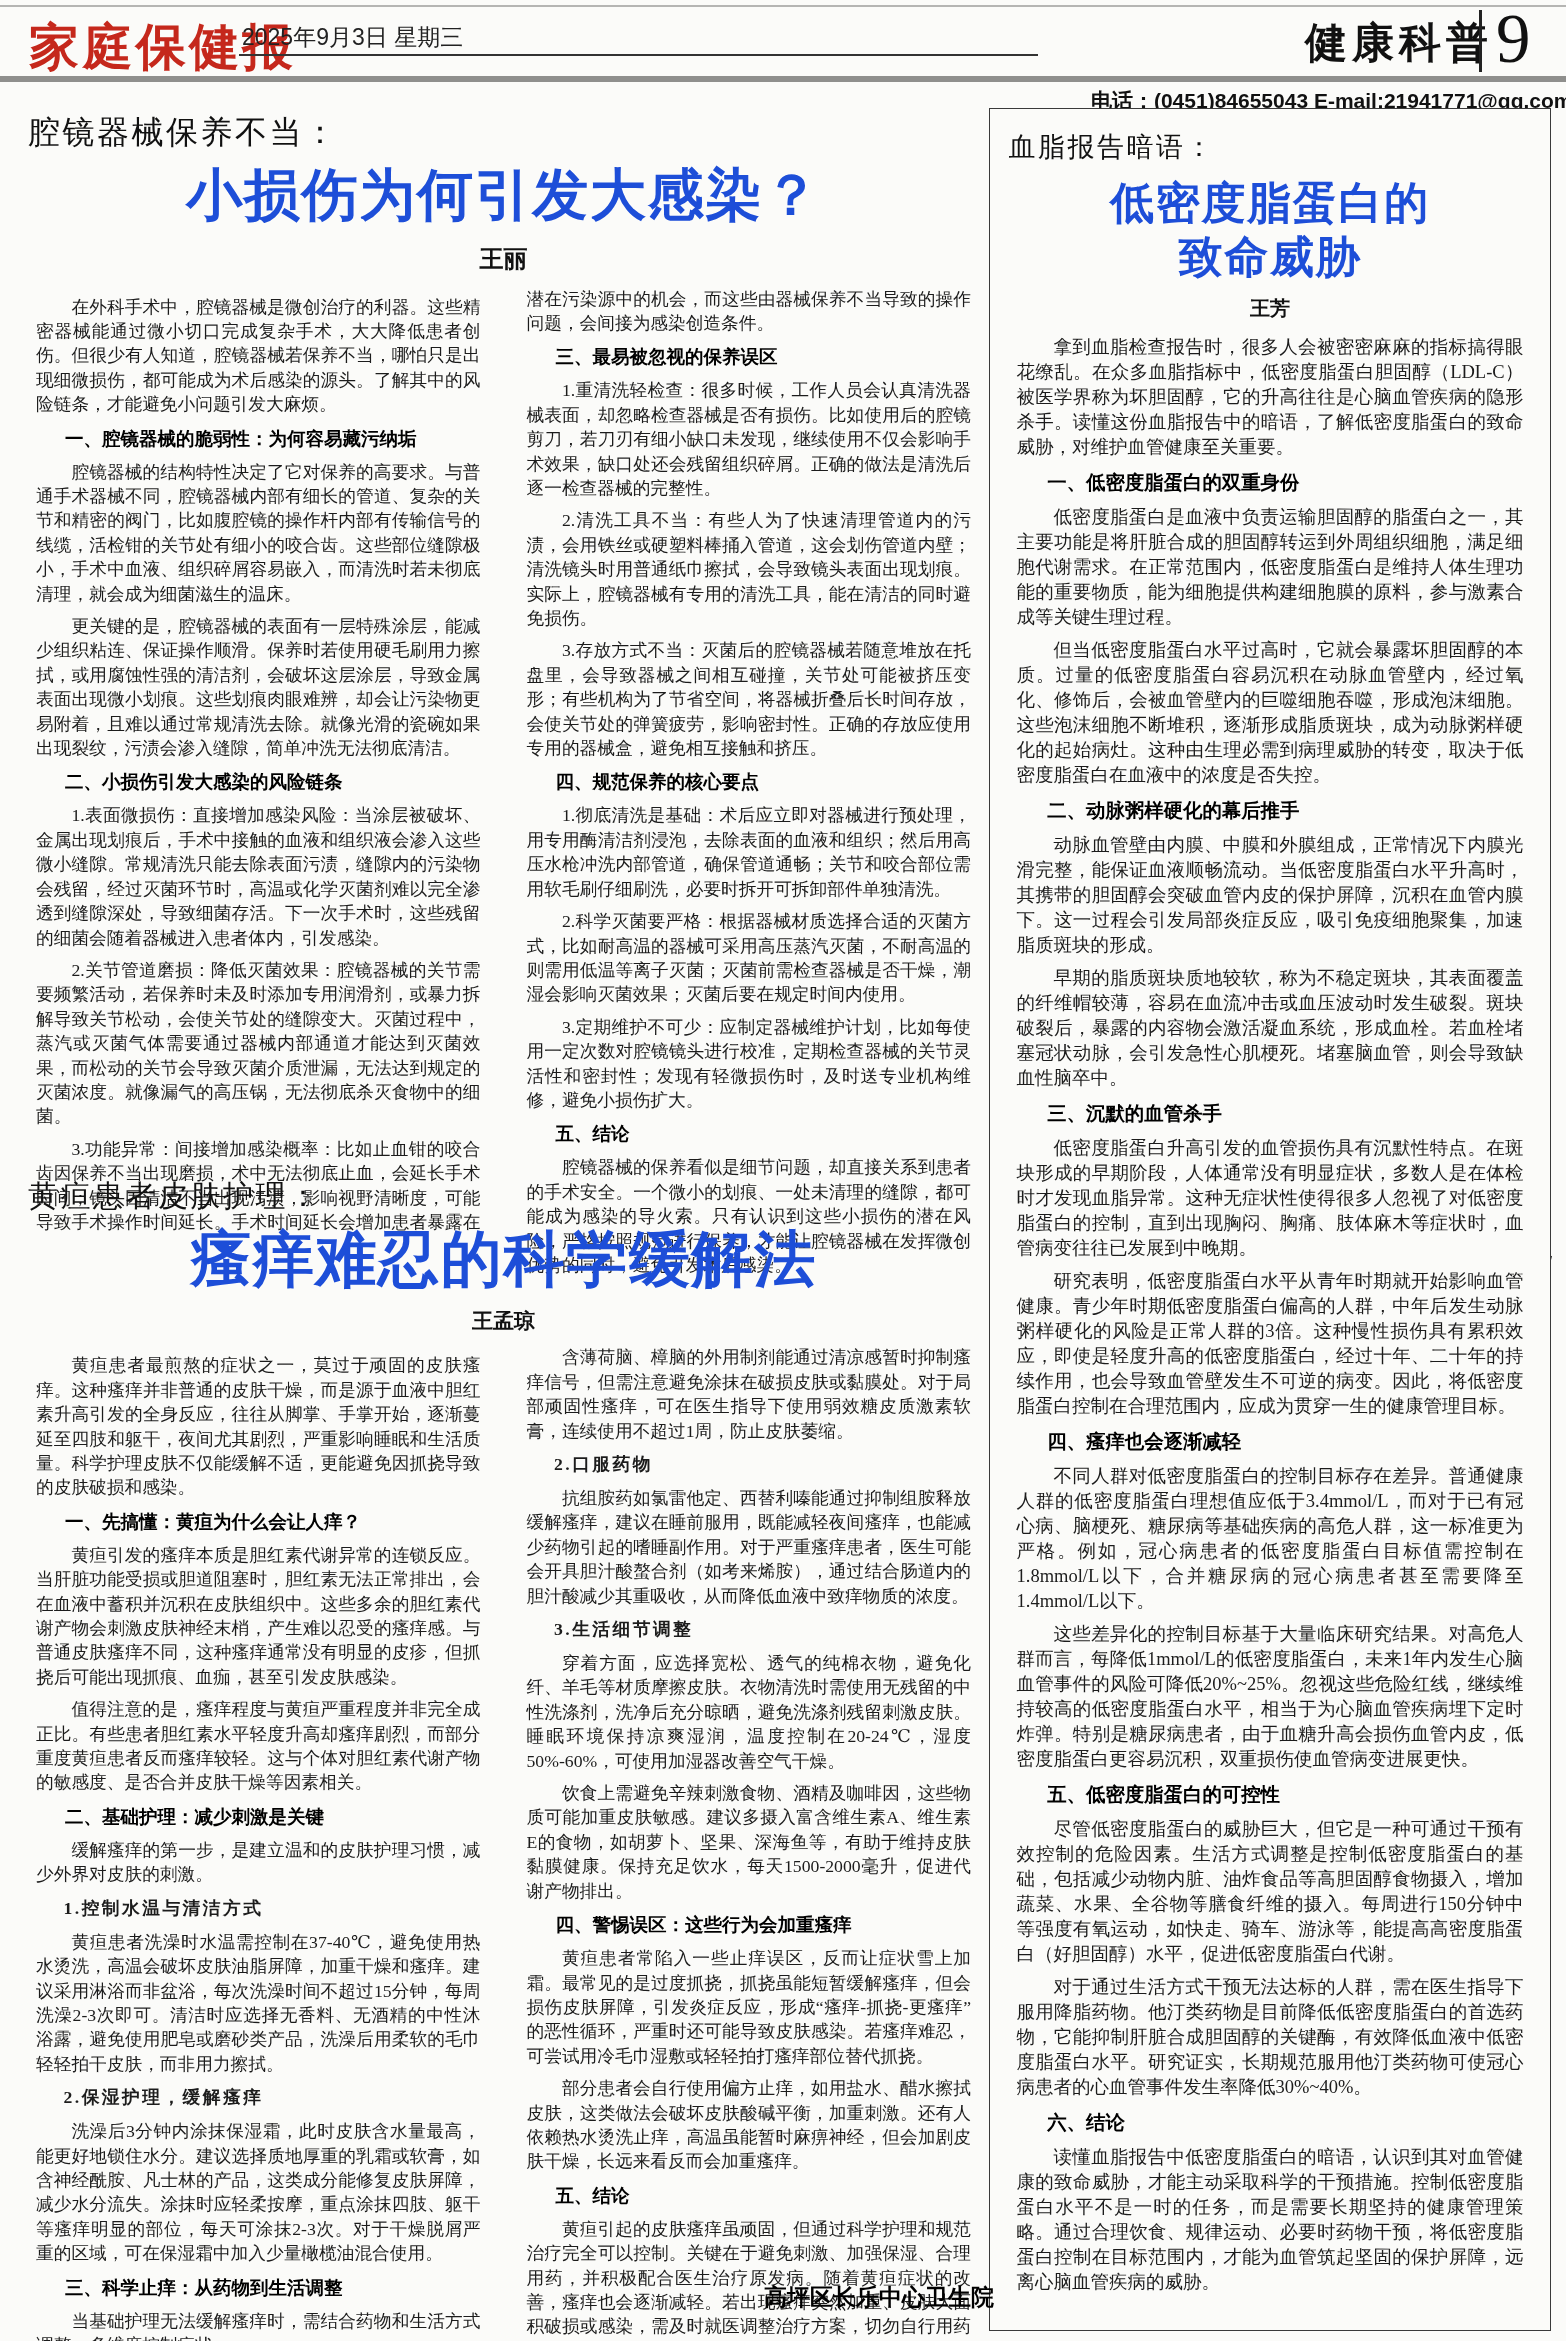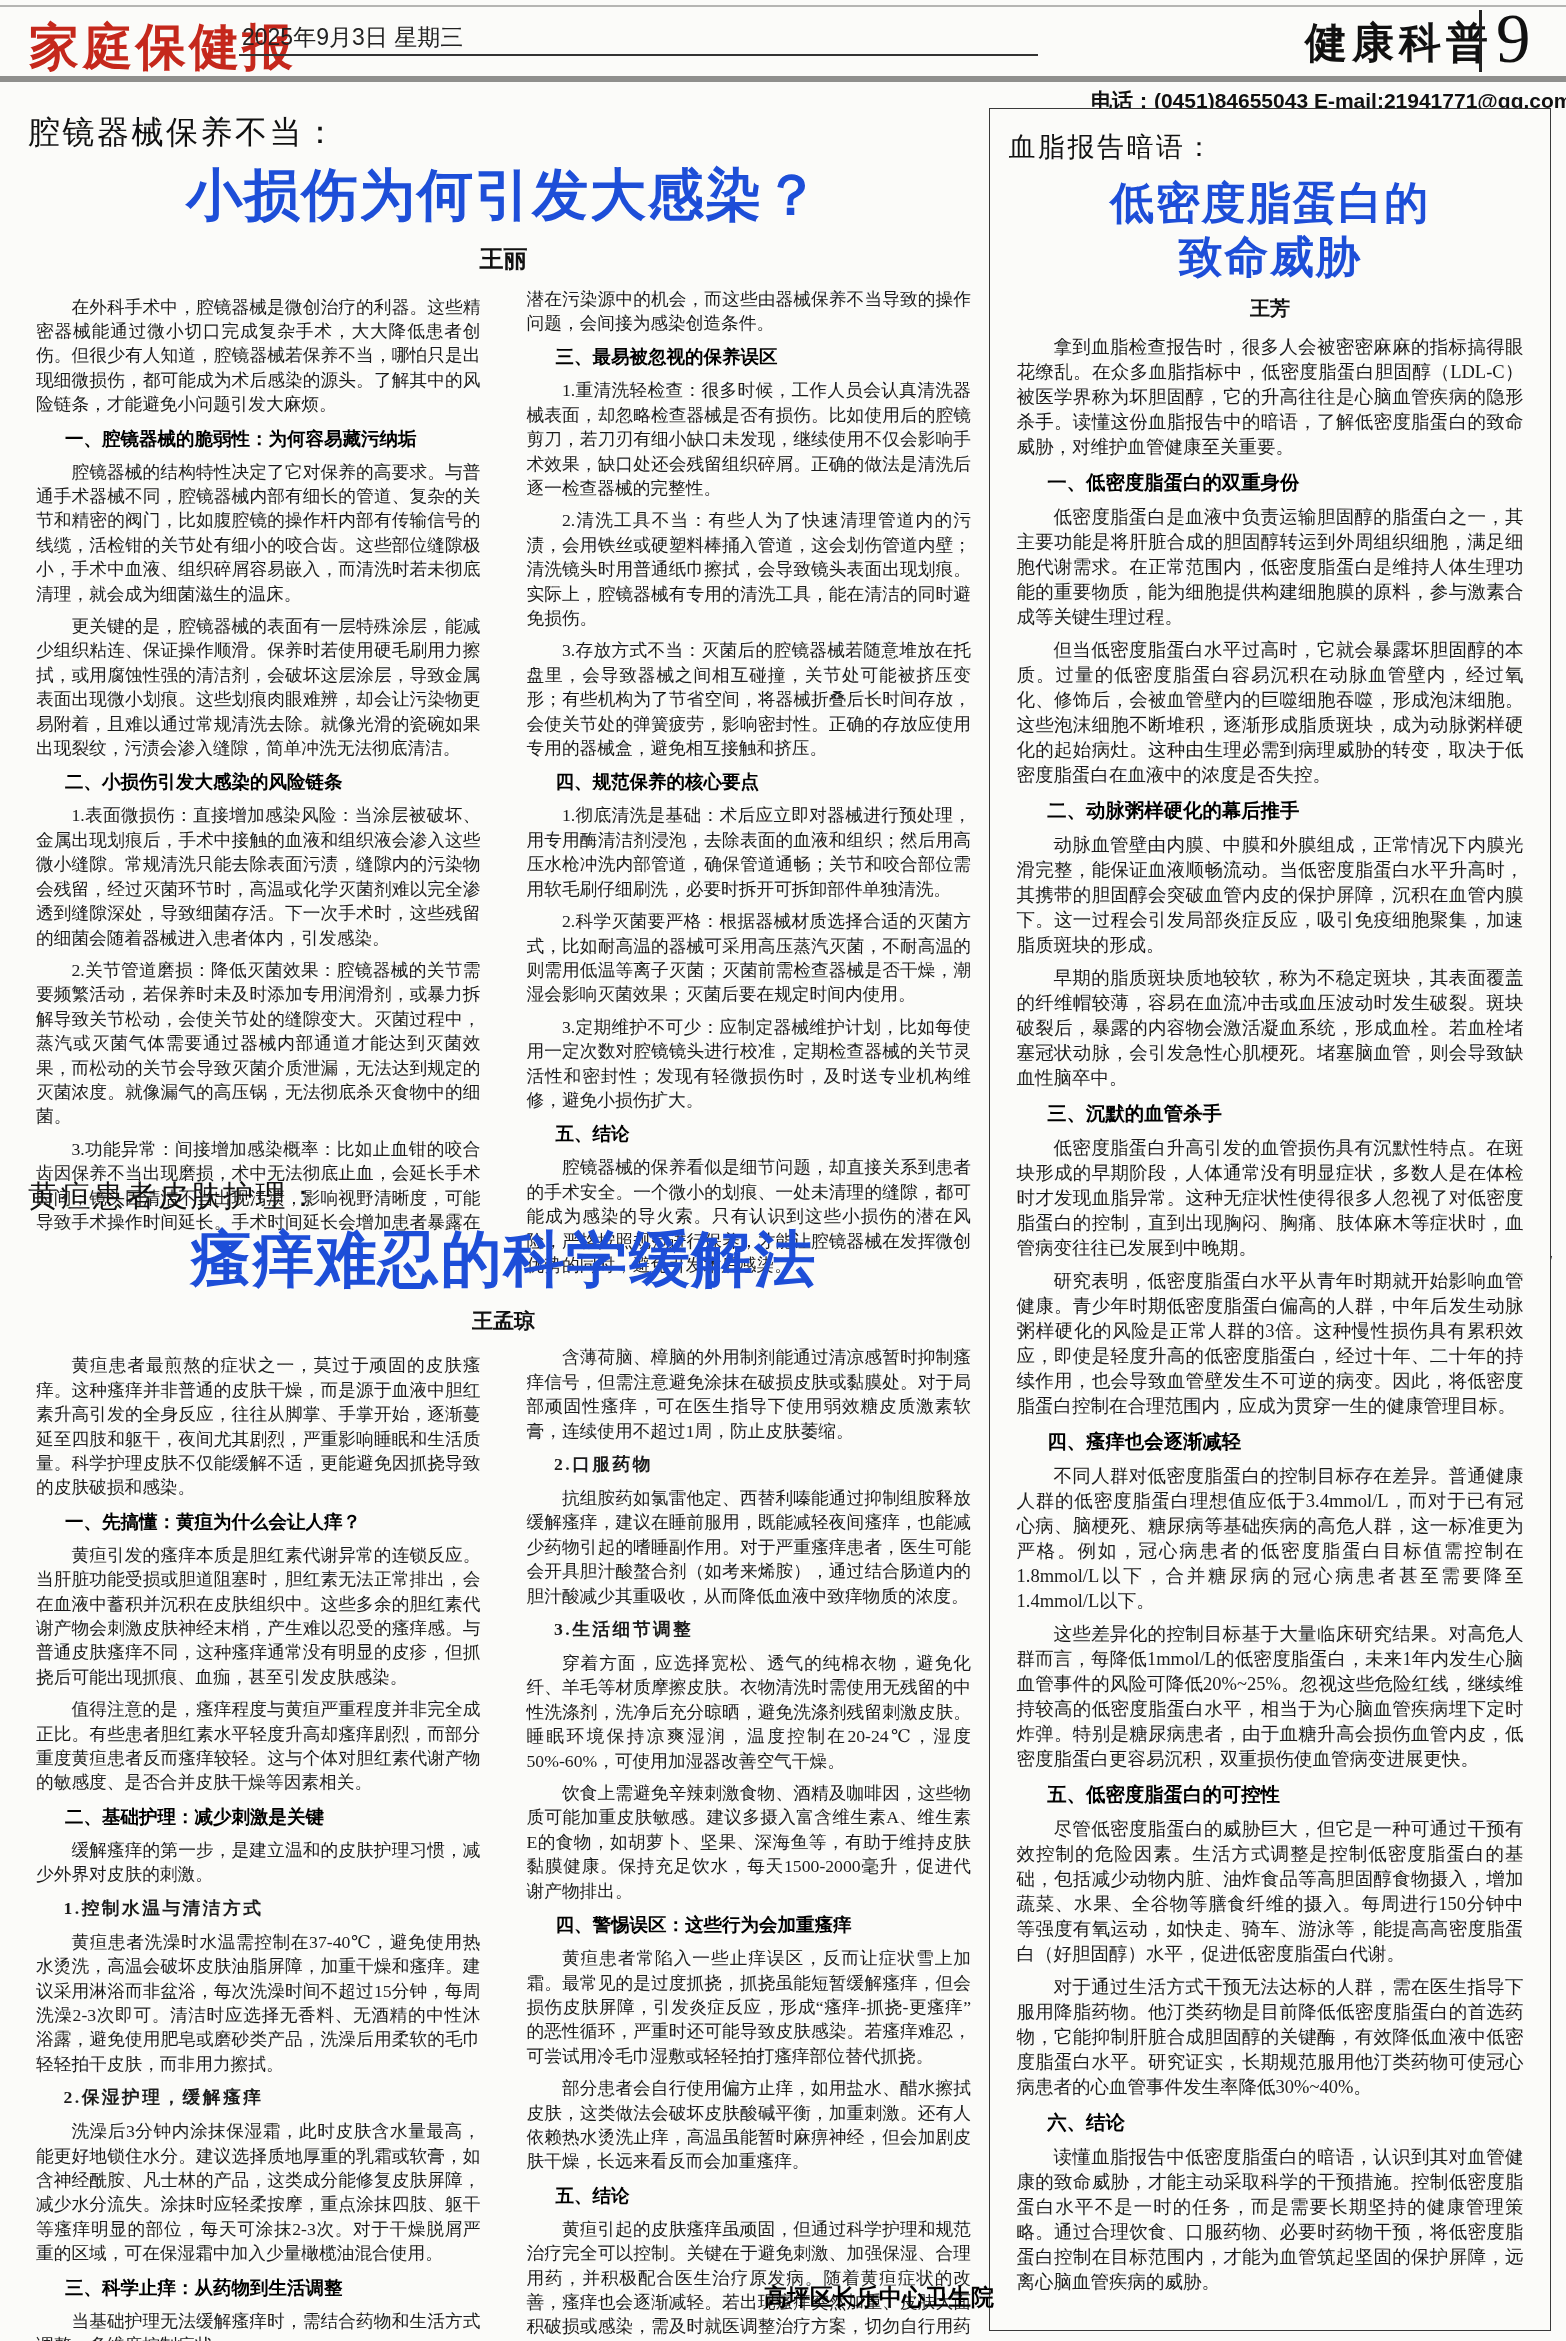--- a/index.html
+++ b/index.html
@@ -201,19 +201,19 @@
         <h3 class="blk-h">三、沉默的血管杀手</h3>
         <p class="blk-p">低密度脂蛋白升高引发的血管损伤具有沉默性特点。在斑块形成的早期阶段，人体通常没有明显症状，多数人是在体检时才发现血脂异常。这种无症状性使得很多人忽视了对低密度脂蛋白的控制，直到出现胸闷、胸痛、肢体麻木等症状时，血管病变往往已发展到中晚期。</p>
         <p class="blk-p">研究表明，低密度脂蛋白水平从青年时期就开始影响血管健康。青少年时期低密度脂蛋白偏高的人群，中年后发生动脉粥样硬化的风险是正常人群的3倍。这种慢性损伤具有累积效应，即使是轻度升高的低密度脂蛋白，经过十年、二十年的持续作用，也会导致血管壁发生不可逆的病变。因此，将低密度脂蛋白控制在合理范围内，应成为贯穿一生的健康管理目标。</p>
         <h3 class="blk-h">四、瘙痒也会逐渐减轻</h3>
         <p class="blk-p">不同人群对低密度脂蛋白的控制目标存在差异。普通健康人群的低密度脂蛋白理想值应低于3.4mmol/L，而对于已有冠心病、脑梗死、糖尿病等基础疾病的高危人群，这一标准更为严格。例如，冠心病患者的低密度脂蛋白目标值需控制在1.8mmol/L以下，合并糖尿病的冠心病患者甚至需要降至1.4mmol/L以下。</p>
         <p class="blk-p">这些差异化的控制目标基于大量临床研究结果。对高危人群而言，每降低1mmol/L的低密度脂蛋白，未来1年内发生心脑血管事件的风险可降低20%~25%。忽视这些危险红线，继续维持较高的低密度脂蛋白水平，相当于为心脑血管疾病埋下定时炸弹。特别是糖尿病患者，由于血糖升高会损伤血管内皮，低密度脂蛋白更容易沉积，双重损伤使血管病变进展更快。</p>
         <h3 class="blk-h">五、低密度脂蛋白的可控性</h3>
         <p class="blk-p">尽管低密度脂蛋白的威胁巨大，但它是一种可通过干预有效控制的危险因素。生活方式调整是控制低密度脂蛋白的基础，包括减少动物内脏、油炸食品等高胆固醇食物摄入，增加蔬菜、水果、全谷物等膳食纤维的摄入。每周进行150分钟中等强度有氧运动，如快走、骑车、游泳等，能提高高密度脂蛋白（好胆固醇）水平，促进低密度脂蛋白代谢。</p>
         <p class="blk-p">对于通过生活方式干预无法达标的人群，需在医生指导下服用降脂药物。他汀类药物是目前降低低密度脂蛋白的首选药物，它能抑制肝脏合成胆固醇的关键酶，有效降低血液中低密度脂蛋白水平。研究证实，长期规范服用他汀类药物可使冠心病患者的心血管事件发生率降低30%~40%。</p>
         <h3 class="blk-h">六、结论</h3>
-        <p class="blk-p">读懂血脂报告中低密度脂蛋白的暗语，认识到其对血管健康的致命威胁，才能主动采取科学的干预措施。控制低密度脂蛋白水平不是一时的任务，而是需要长期坚持的健康管理策略。通过合理饮食、口服药物、必要时药物干预，将低密度脂蛋白控制在目标范围内，才能为血管筑起坚固的保护屏障，远离心脑血管疾病的威胁。</p>
+        <p class="blk-p">读懂血脂报告中低密度脂蛋白的暗语，认识到其对血管健康的致命威胁，才能主动采取科学的干预措施。控制低密度脂蛋白水平不是一时的任务，而是需要长期坚持的健康管理策略。通过合理饮食、规律运动、必要时药物干预，将低密度脂蛋白控制在目标范围内，才能为血管筑起坚固的保护屏障，远离心脑血管疾病的威胁。</p>
       </div>
   </div>
   <div class="byline art3-byline">高坪区长乐中心卫生院</div>
 
 </div>
 
 
 </body></html>

